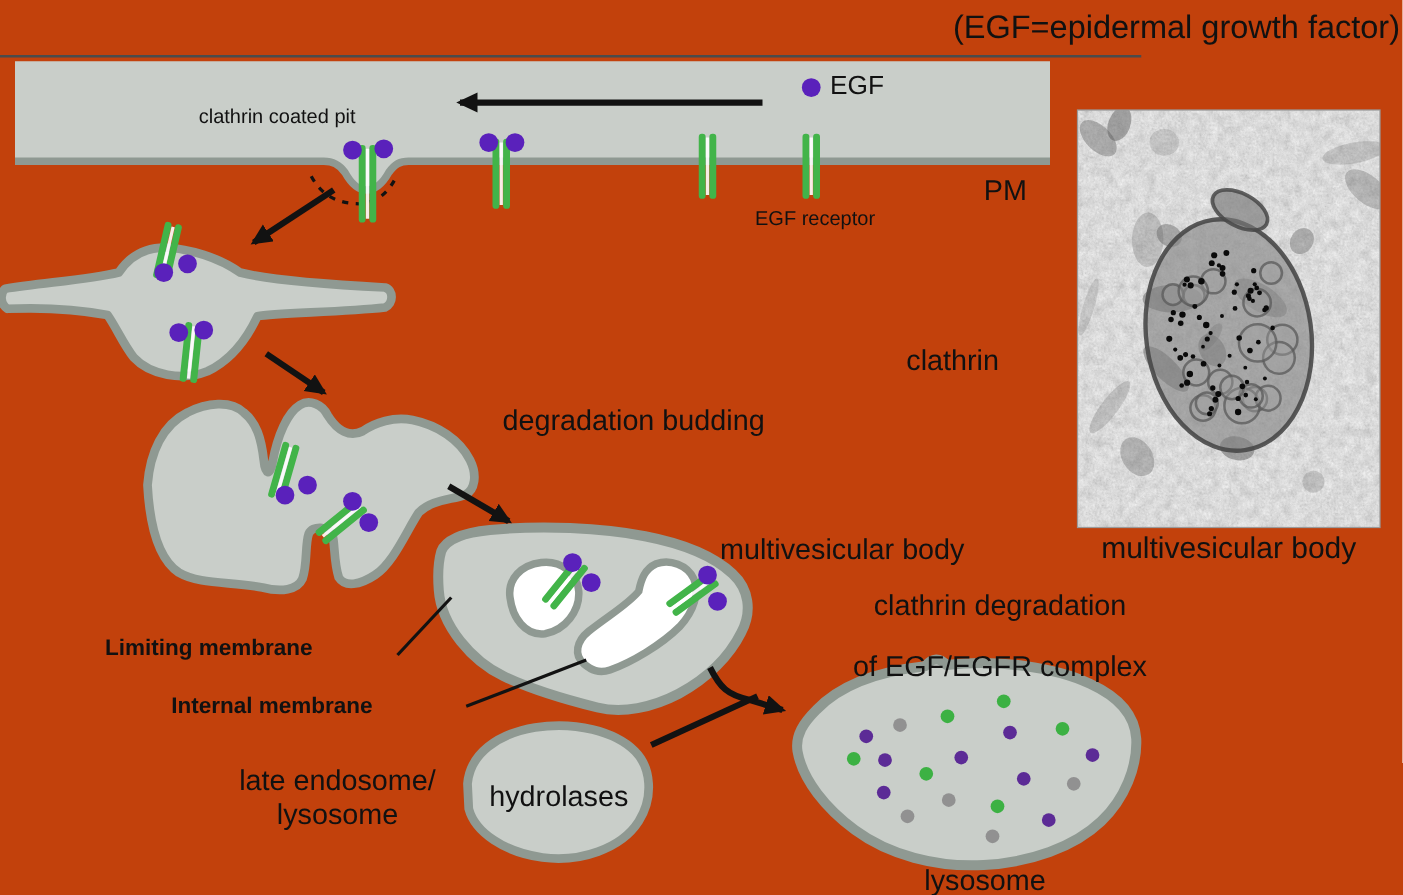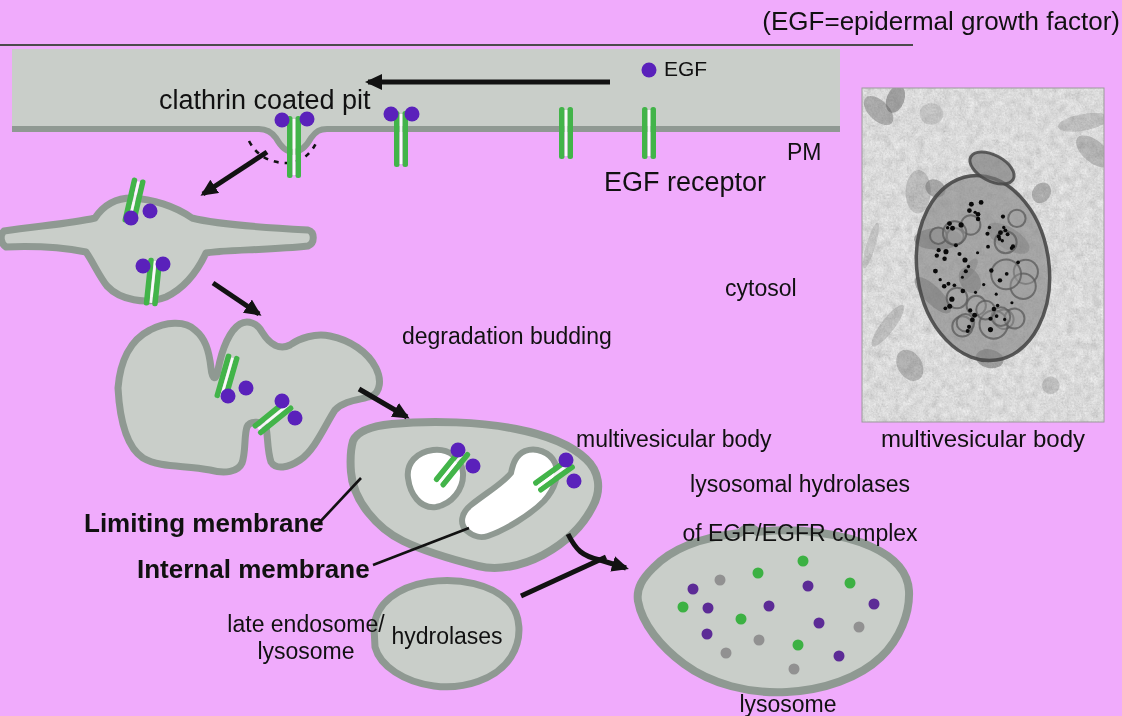--- a/index.html
+++ b/index.html
@@ -1,22 +1,22 @@
 <!DOCTYPE html>
 <html><head>
 <meta charset="utf-8">
 <style>
   html,body{margin:0;padding:0;background:#fff;}
-  .stage{position:relative;width:1122px;height:716px;background:#f0abfc;overflow:hidden;
+  .stage{position:relative;width:1122px;height:716px;background:#c2410c;overflow:hidden;
          font-family:"Liberation Sans",sans-serif;}
   .stage svg.diagram{position:absolute;left:0;top:0;z-index:1;}
   .lbl{position:absolute;z-index:2;font-size:23px;color:#111;white-space:nowrap;line-height:1.18;}
-  .lbl.sm{font-size:27px;}
+  .lbl.sm{font-size:16px;}
   .lbl.big{font-size:26px;}
-  .lbl.bold{font-weight:700;font-size:26px;}
+  .lbl.bold{font-weight:700;font-size:18px;}
   .lbl.center{transform:translateX(-50%);text-align:center;}
   .lbl.mid{transform:translate(-50%,-50%);text-align:right;}
   .lbl.right{right:2px;}
 </style>
 </head>
 <body>
 
 <div class="stage">
 
 <svg class="diagram" width="1122" height="716" viewBox="0 0 1122 716">
@@ -284,30 +284,30 @@
         </g>
   </g>
   <rect x="862" y="88" width="242" height="334" fill="none" stroke="#9a9a9a" stroke-width="1"></rect>
 </svg>
 
 <div class="lbl big right" style="top:6px;">(EGF=epidermal growth factor)</div>
 <div class="lbl sm" style="left:159px;top:85px;">clathrin coated pit</div>
 <div class="lbl" style="left:664px;top:57px;font-size:21px;">EGF</div>
 <div class="lbl" style="left:787px;top:139px;">PM</div>
 <div class="lbl sm" style="left:604px;top:167px;">EGF receptor</div>
-<div class="lbl" style="left:725px;top:275px;">cytosol</div>
+<div class="lbl" style="left:725px;top:275px;">clathrin</div>
 <div class="lbl" style="left:402px;top:323px;">degradation budding</div>
 <div class="lbl" style="left:576px;top:426px;">multivesicular body</div>
 <div class="lbl bold" style="left:84px;top:508px;">Limiting membrane</div>
 <div class="lbl bold" style="left:137px;top:554px;">Internal membrane</div>
-<div class="lbl center" style="left:270px;top:611px;margin-left:36px;">
+<div class="lbl center" style="left:270px;top:611px;">
   <span style="display:block;">late endosome/</span>
   <span style="display:block;">lysosome</span>
 </div>
 <div class="lbl mid" style="left:447px;top:637px;">hydrolases</div>
 <div class="lbl center" style="left:800px;top:471px;">
-  <span style="display:block;">lysosomal hydrolases</span>
+  <span style="display:block;">clathrin degradation</span>
   <span style="display:block;margin-top:22px;">of EGF/EGFR complex</span>
 </div>
 <div class="lbl center" style="left:788px;top:691px;font-size:23px;">lysosome</div>
 <div class="lbl center" style="left:983px;top:425px;font-size:24px;">multivesicular body</div>
 
 </div>
 
 </body></html>

